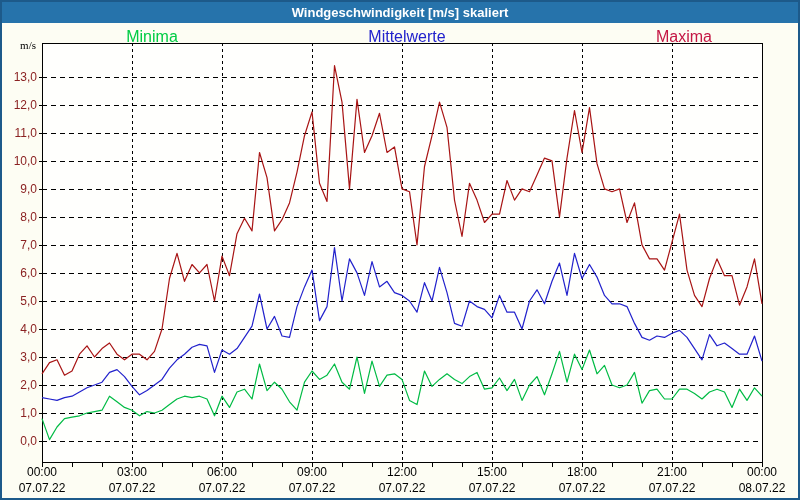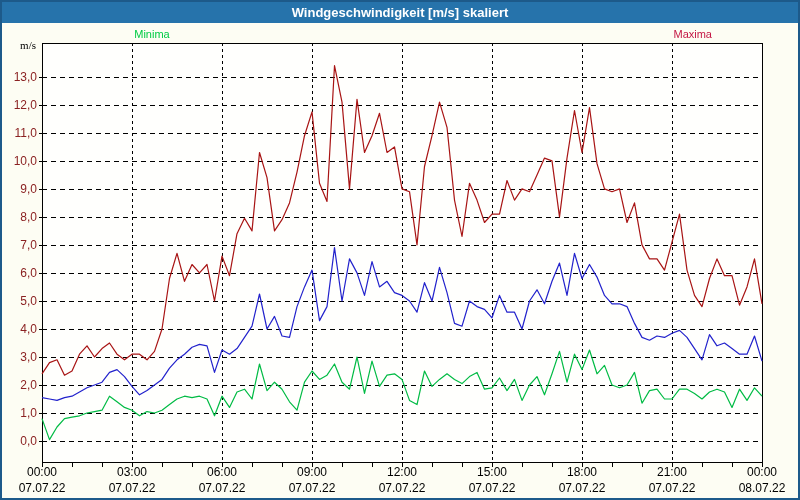--- a/index.html
+++ b/index.html
@@ -1,36 +1,37 @@
 <!DOCTYPE html>
 <html><head>
 <meta charset="utf-8">
 <style>
   html,body{margin:0;padding:0;}
   #app{position:relative;width:800px;height:500px;box-sizing:border-box;
        background:#fdfdf3;border:2px solid #14532d;overflow:hidden;
        font-family:"Liberation Sans", sans-serif;}
   #titlebar{position:absolute;left:0;top:0;width:100%;height:21px;background:#2673ab;}
   #title{line-height:21px;text-align:center;color:#ffffff;font-size:13px;font-weight:bold;}
-  .legend-label{position:absolute;top:26px;font-size:11px;}
+  .legend-label{position:absolute;top:26px;font-size:16px;}
   #legend-minima{left:100px;width:100px;text-align:center;}
   #legend-mittel{left:340px;width:130px;text-align:center;}
   #legend-maxima{left:600px;width:110px;text-align:right;}
   #unit{position:absolute;left:0;top:37px;width:34px;text-align:right;font-size:11px;color:#000;font-family:Liberation Serif, serif;}
   #chartsvg{position:absolute;left:0;top:0;width:800px;height:500px;}
 </style>
 </head>
 <body>
 
 <div id="app" style="background: rgb(253, 253, 243); border-color: rgb(29, 90, 138);">
   <div id="titlebar" style="background: rgb(38, 115, 171);">
     <div id="title">Windgeschwindigkeit [m/s] skaliert</div>
   </div>
 
   <span id="legend-minima" class="legend-label" style="color: rgb(0, 204, 68);">Minima</span>
+  <span id="legend-mittel" class="legend-label" style="color: rgb(34, 34, 204);">Mittelwerte</span>
   <span id="legend-maxima" class="legend-label" style="color: rgb(196, 23, 68);">Maxima</span>
 
   <span id="unit">m/s</span>
 
   <svg id="chartsvg" viewBox="0 0 800 500" xmlns="http://www.w3.org/2000/svg">
       <rect x="40" y="41" width="720" height="419" fill="#fffffd"></rect>
       <line x1="40" y1="439.5" x2="760" y2="439.5" stroke="#000" stroke-width="1" stroke-dasharray="5 4" shape-rendering="crispEdges"></line>
       <line x1="37" y1="439.5" x2="40" y2="439.5" stroke="#000" stroke-width="1" shape-rendering="crispEdges"></line>
       <text x="35" y="443" text-anchor="end" font-size="12" fill="#8b2222">0,0</text>
       <line x1="40" y1="411.5" x2="760" y2="411.5" stroke="#000" stroke-width="1" stroke-dasharray="5 4" shape-rendering="crispEdges"></line>

